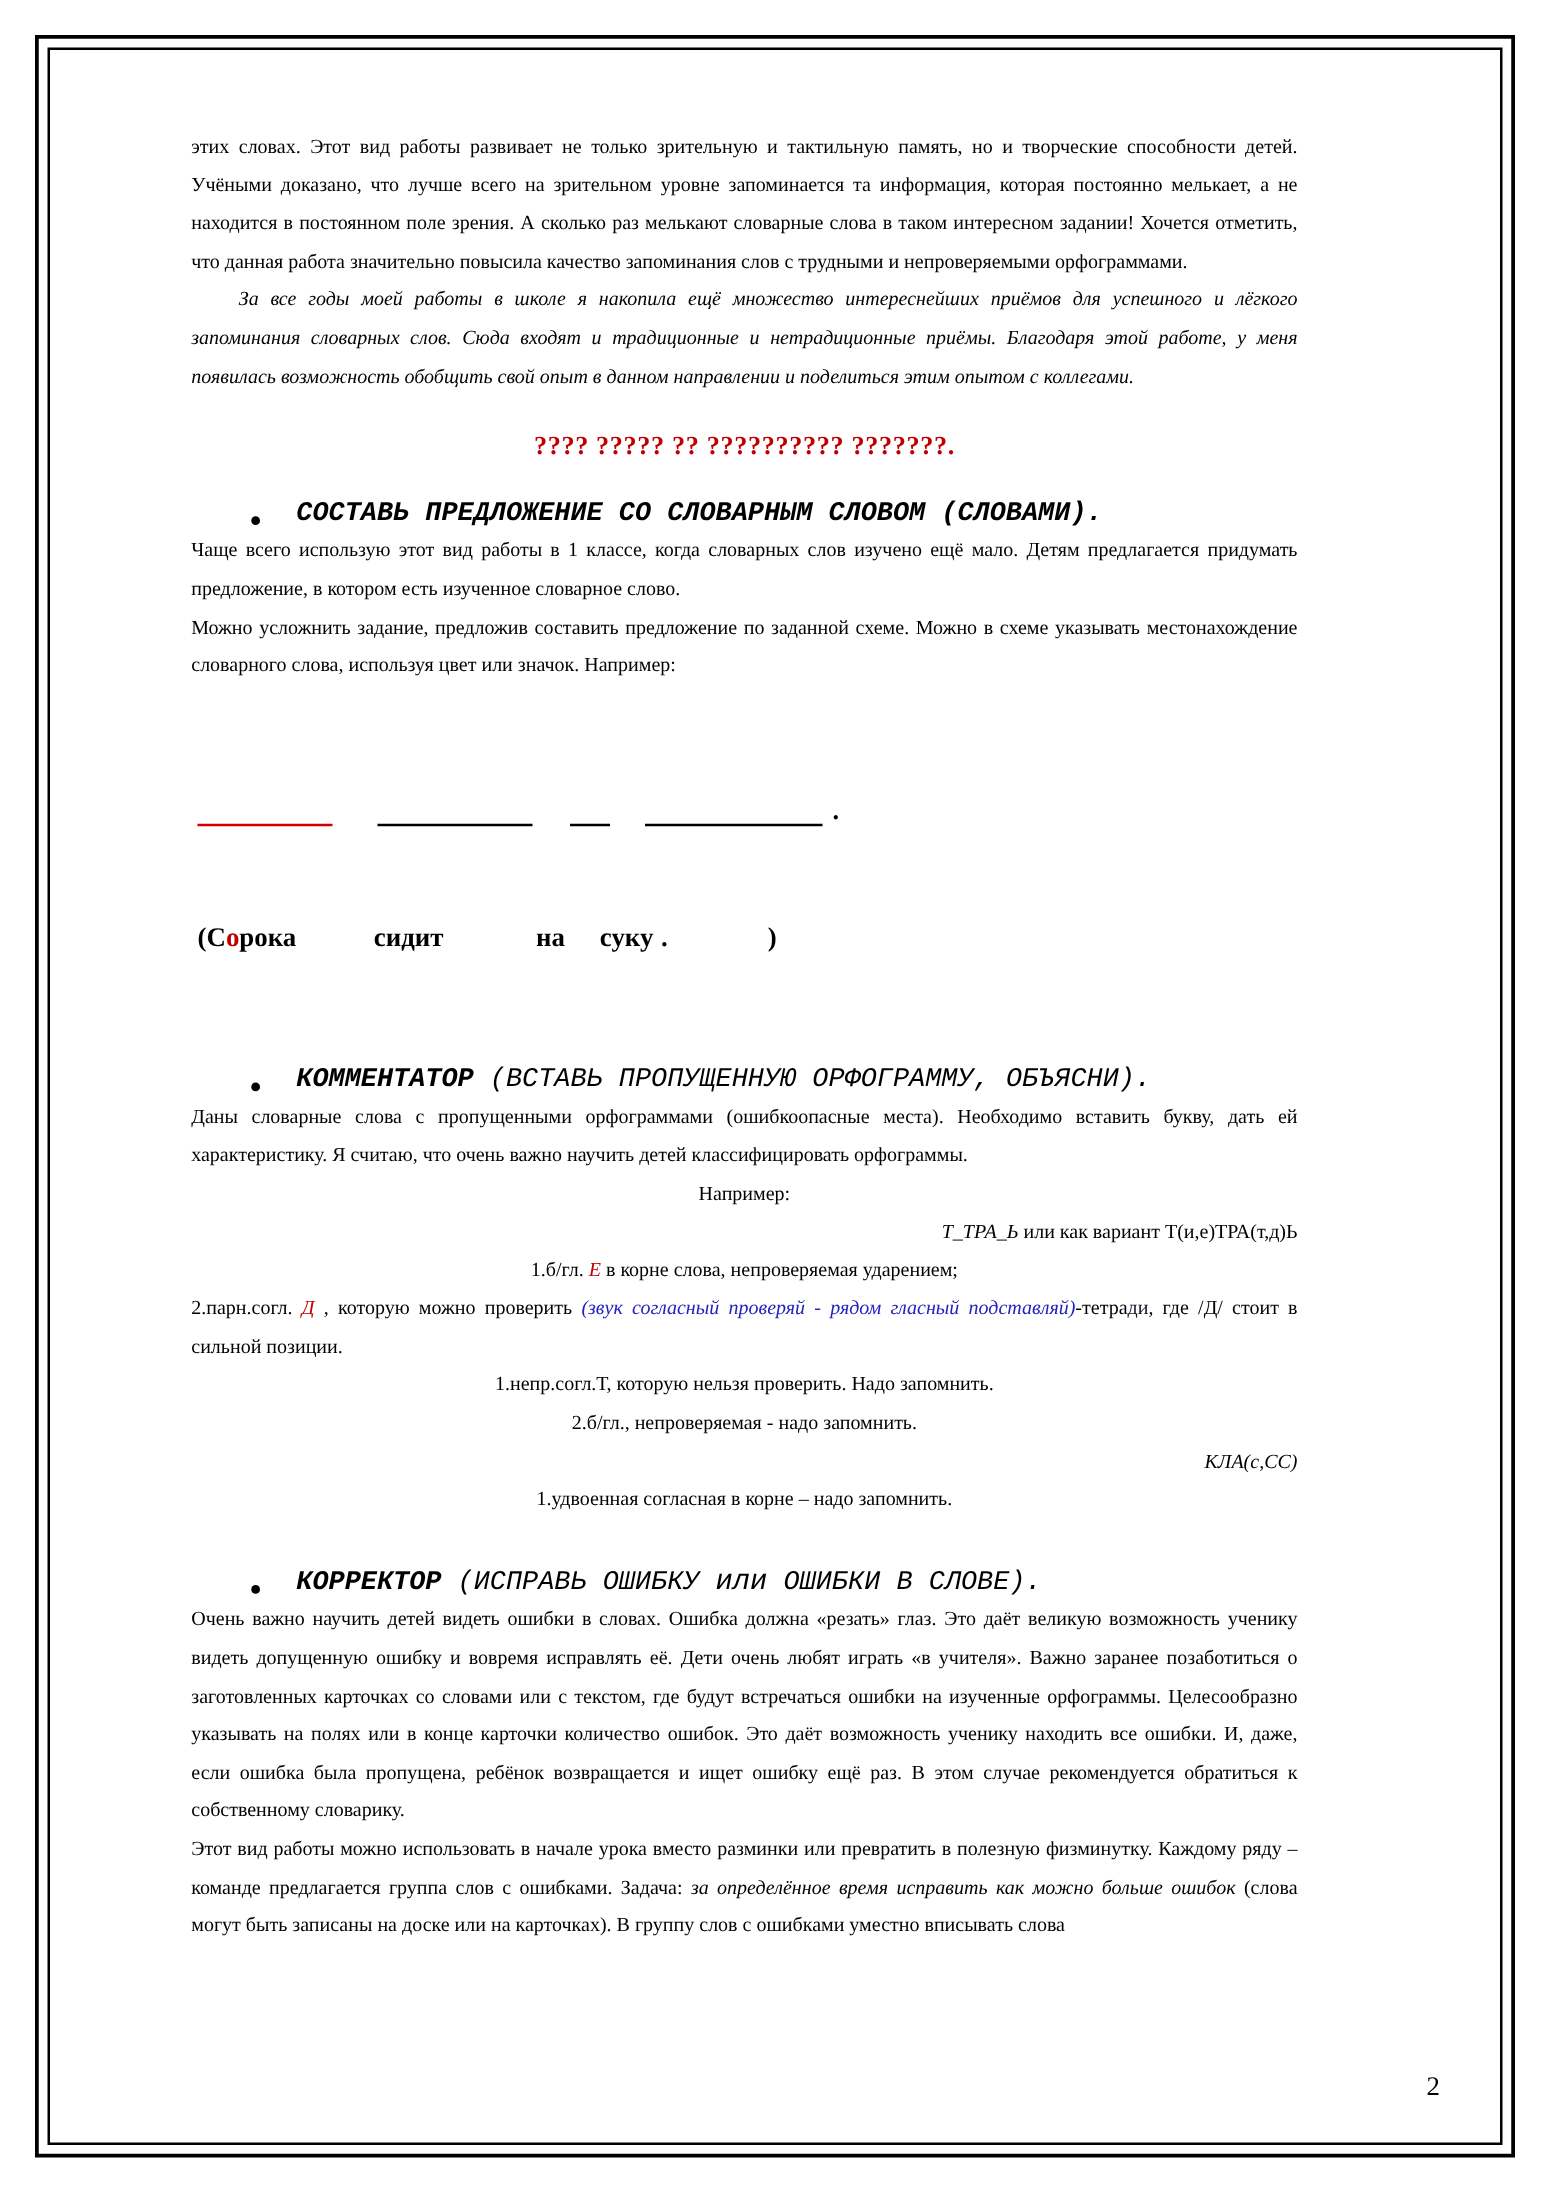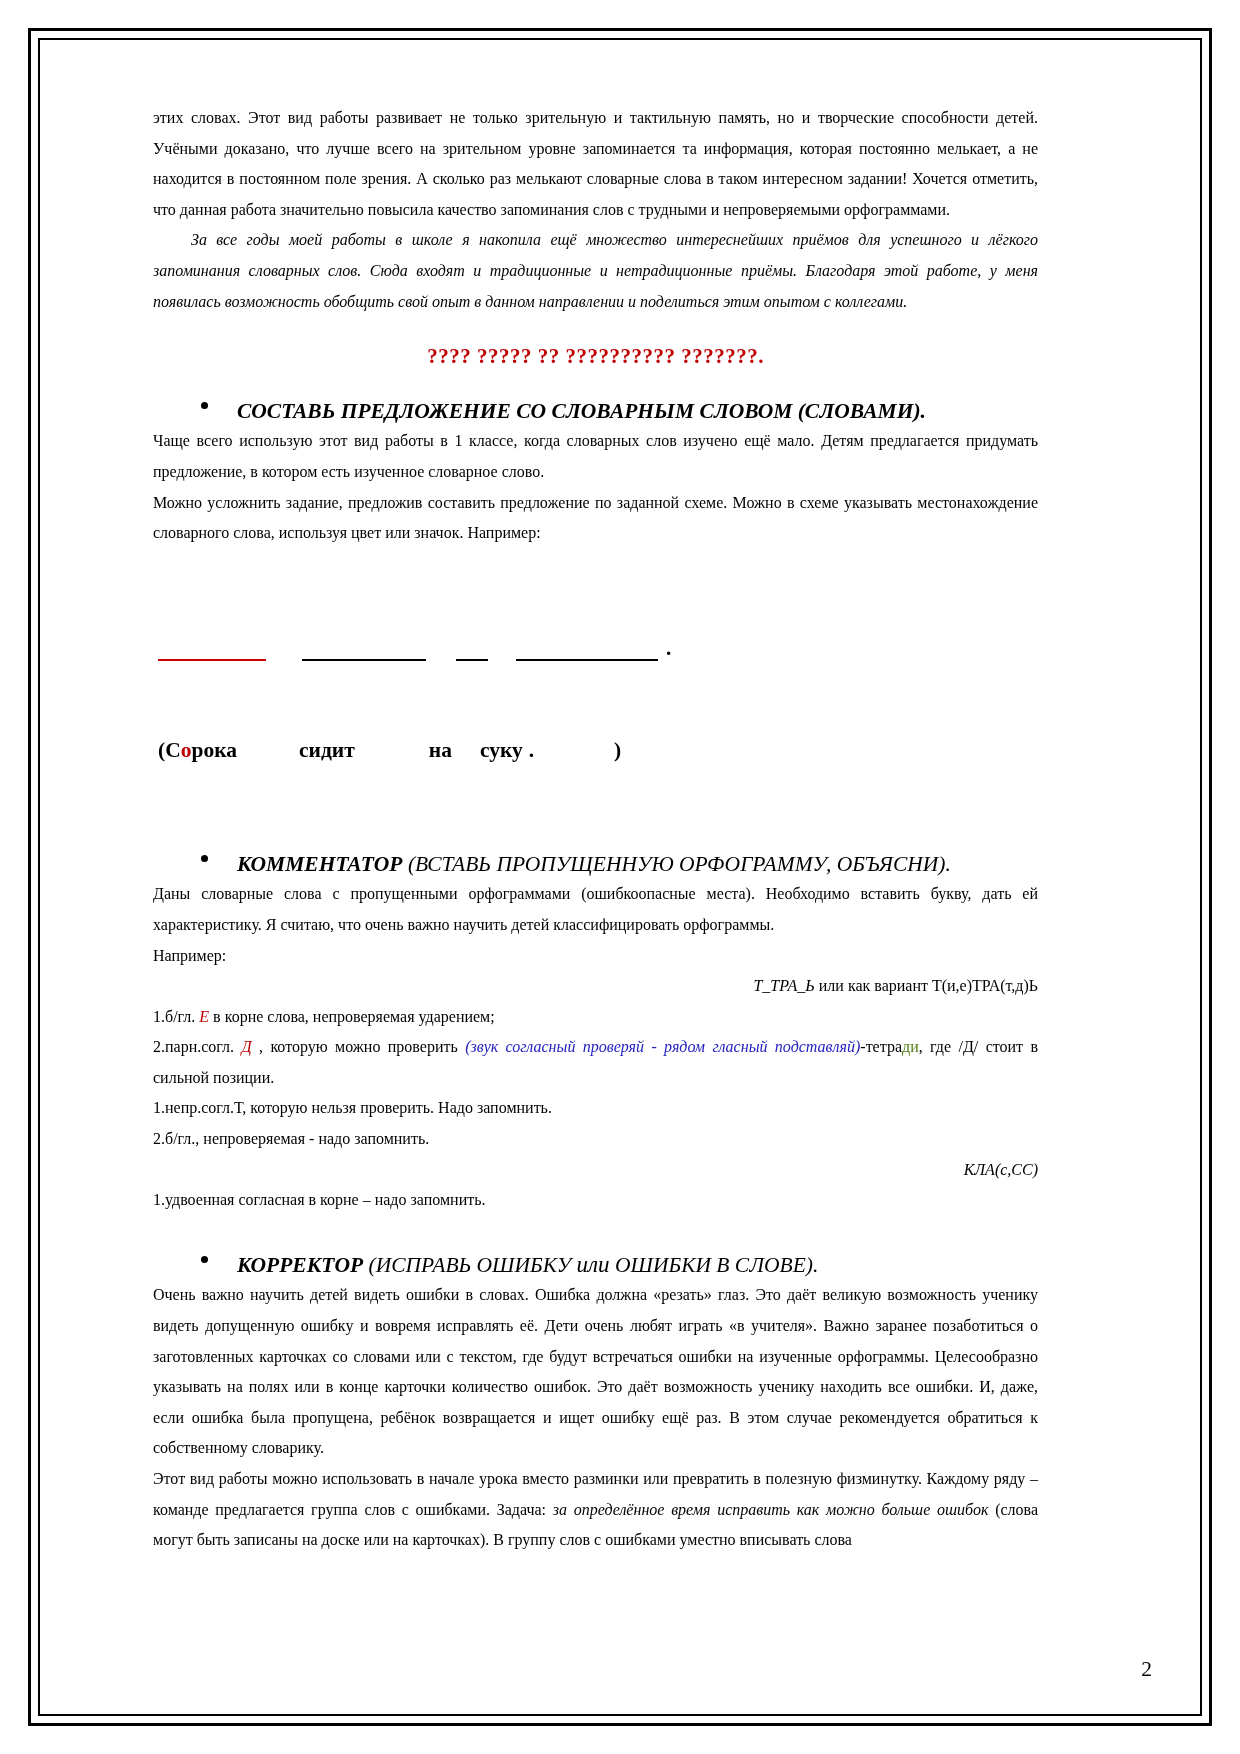--- a/index.html
+++ b/index.html
@@ -49,45 +49,46 @@
     text-justify: inter-word;
   }
   p.body {
     text-align: justify;
   }
   p.indent {
     text-indent: 38px;
     font-style: italic;
   }
   p.left {
-    text-align: left;
+    text-align: center;
   }
   .spacer-md { height: 24px; }
   .spacer-lg { height: 34px; }
 
   
   .glyph-heading {
     text-align: center;
     font-weight: bold;
     font-size: 21px;
     color: #c00000;
     letter-spacing: 0.5px;
     margin: 0;
   }
 
   
   .bullet-heading {
     display: flex;
-    align-items: center;
+    align-items: flex-end;
     font-style: italic;
     font-weight: bold;
     font-size: 21.5px;
     line-height: 30.6px;
     margin: 0;
     padding-left: 48px;
+    font-family: Liberation Mono, monospace;
   }
   .bullet-dot {
     flex: 0 0 auto;
     width: 7px;
     height: 7px;
     border-radius: 50%;
     background: #000000;
     margin-right: 29px;
     position: relative;
     top: -6px;
@@ -120,21 +121,21 @@
   .rule.red { border-top-color: #d00000; }
   .rule-gap { flex: 0 0 auto; }
   .dotend { font-weight: bold; font-size: 21px; }
   .schema-words {
     white-space: pre;
     font-weight: bold;
     font-size: 21.5px;
     margin-top: 24px;
   }
   .red { color: #c00000; }
-  .blue-u { color: #4d7c0f; }
+  .blue-u { color: #0f172a; }
   .blue-ital { color: #2222c0; font-style: italic; }
   .ital { font-style: italic; }
 
   
   p.example {
     text-indent: 38px;
     font-style: italic;
     text-align: right;
   }
 

